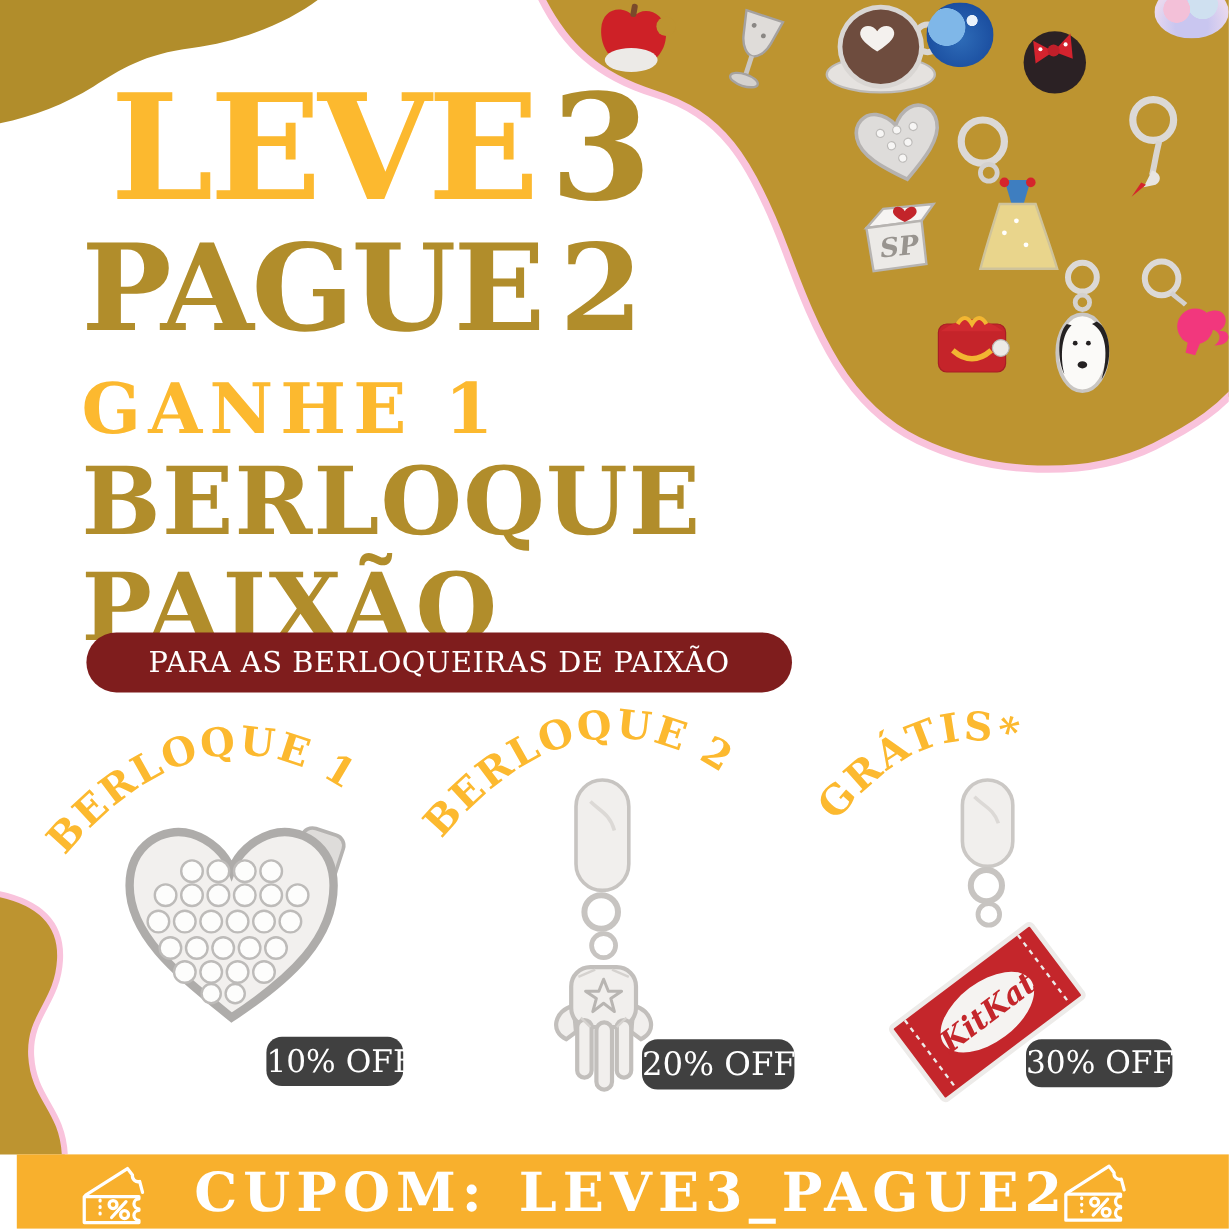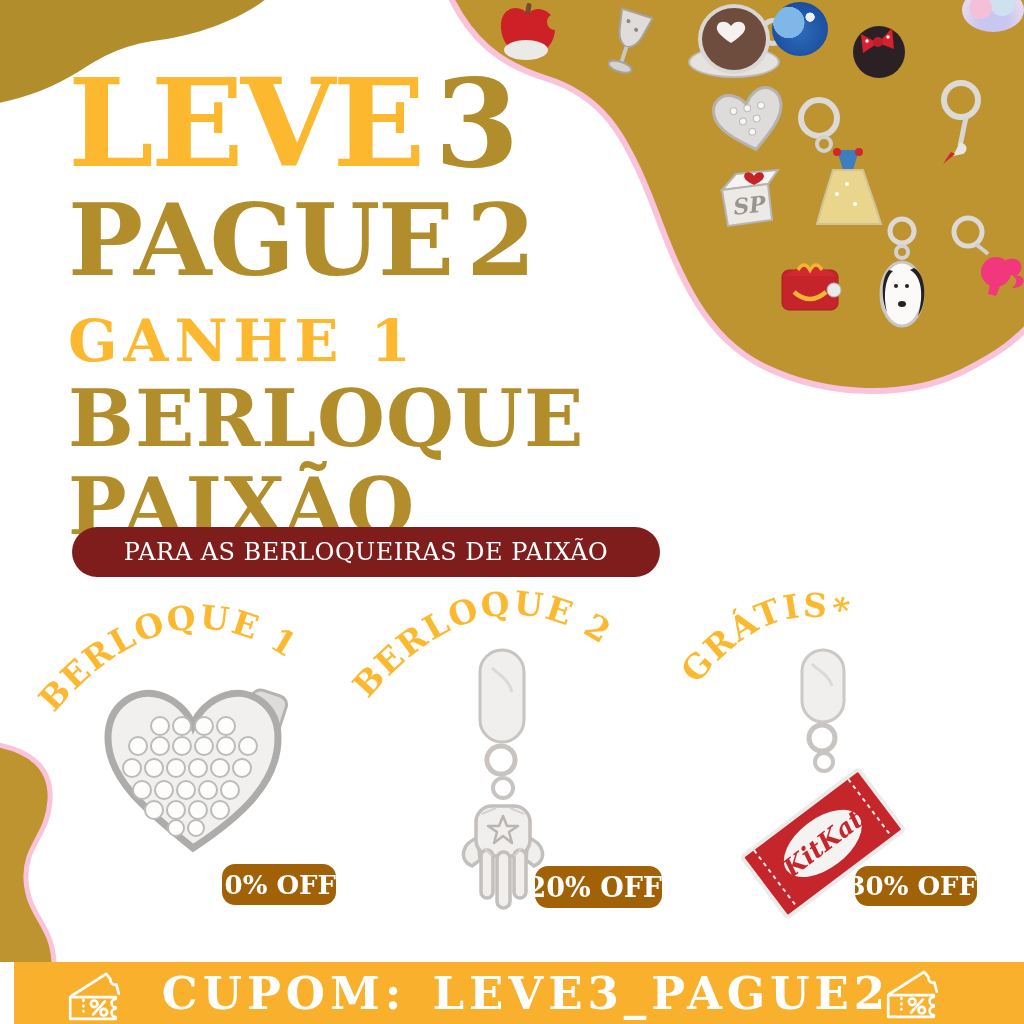--- a/index.html
+++ b/index.html
@@ -4,37 +4,37 @@
 <style>
   html,body{margin:0;padding:0;}
   body{width:1024px;height:1024px;overflow:hidden;background:#ffffff;
        font-family:"DejaVu Serif","Liberation Serif",serif;}
   .canvas{position:relative;width:1024px;height:1024px;overflow:hidden;background:#fff;}
   .abs{position:absolute;}
   svg{display:block;overflow:visible;}
 
   
   .headline{position:absolute;left:68px;top:62px;font-weight:bold;line-height:1;}
-  .hl1{font-size:122px;letter-spacing:-3px;color:#FCB92F;}
+  .hl1{font-size:122px;letter-spacing:-3px;color:#FCB92F;margin-left:24px;}
   .hl1 .num{color:#B18D2B;margin-left:12px;letter-spacing:0;}
   .hl2{font-size:100px;letter-spacing:-2px;color:#B18D2B;margin-top:6px;}
   .hl2 .num{margin-left:14px;}
   .hl3{font-size:58px;letter-spacing:6px;color:#FCB92F;margin-top:22px;}
   .hl3 .num{margin-left:26px;}
   .hl4{font-size:78px;letter-spacing:1px;color:#B18D2B;margin-top:10px;}
   .hl5{font-size:78px;letter-spacing:2px;color:#B18D2B;margin-top:10px;}
 
   
   .pill{position:absolute;left:72px;top:527px;width:588px;height:50px;border-radius:26px;
         background:#7f1d1d;color:#fff;font-weight:normal;font-size:24px;letter-spacing:.5px;
         display:flex;align-items:center;justify-content:center;white-space:nowrap;}
 
   
-  .badge{position:absolute;background:#a16207;color:#fff;font-weight:bold;border-radius:13px;
-         display:flex;align-items:center;justify-content:flex-end;white-space:nowrap;}
+  .badge{position:absolute;background:#404040;color:#fff;font-weight:normal;border-radius:13px;
+         display:flex;align-items:center;justify-content:flex-start;white-space:nowrap;}
   .badge1{left:222px;top:864px;width:114px;height:41px;font-size:26px;}
   .badge2{left:535px;top:866px;width:127px;height:42px;font-size:27px;}
   .badge3{left:855px;top:866px;width:122px;height:40px;font-size:26px;}
 
   
   .footer{position:absolute;left:14px;top:962px;width:1024px;height:62px;background:#F8B02D;
           display:flex;align-items:center;justify-content:center;}
   .footer-text{color:#fff;font-weight:bold;font-size:45px;letter-spacing:5px;display:flex;gap:26px;}
 
   

